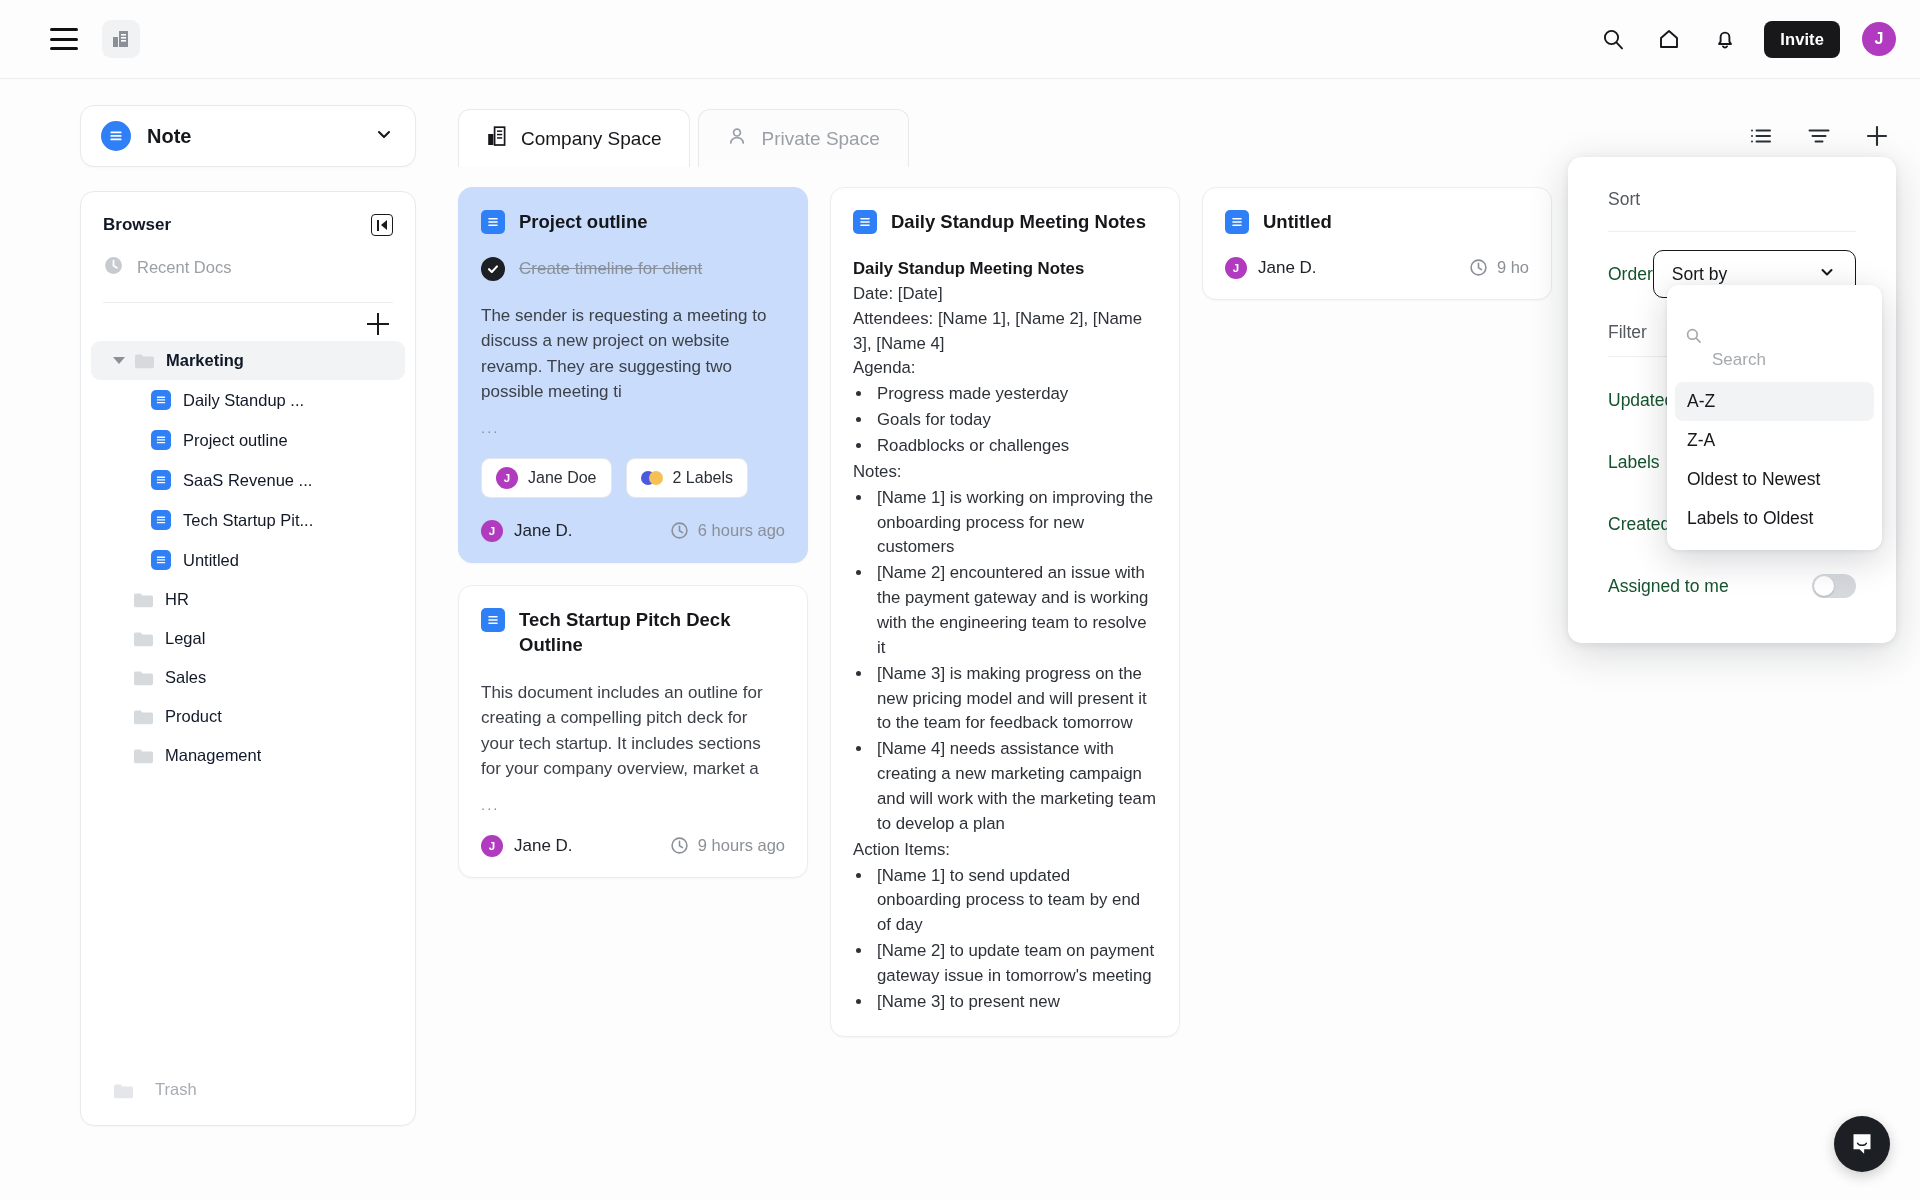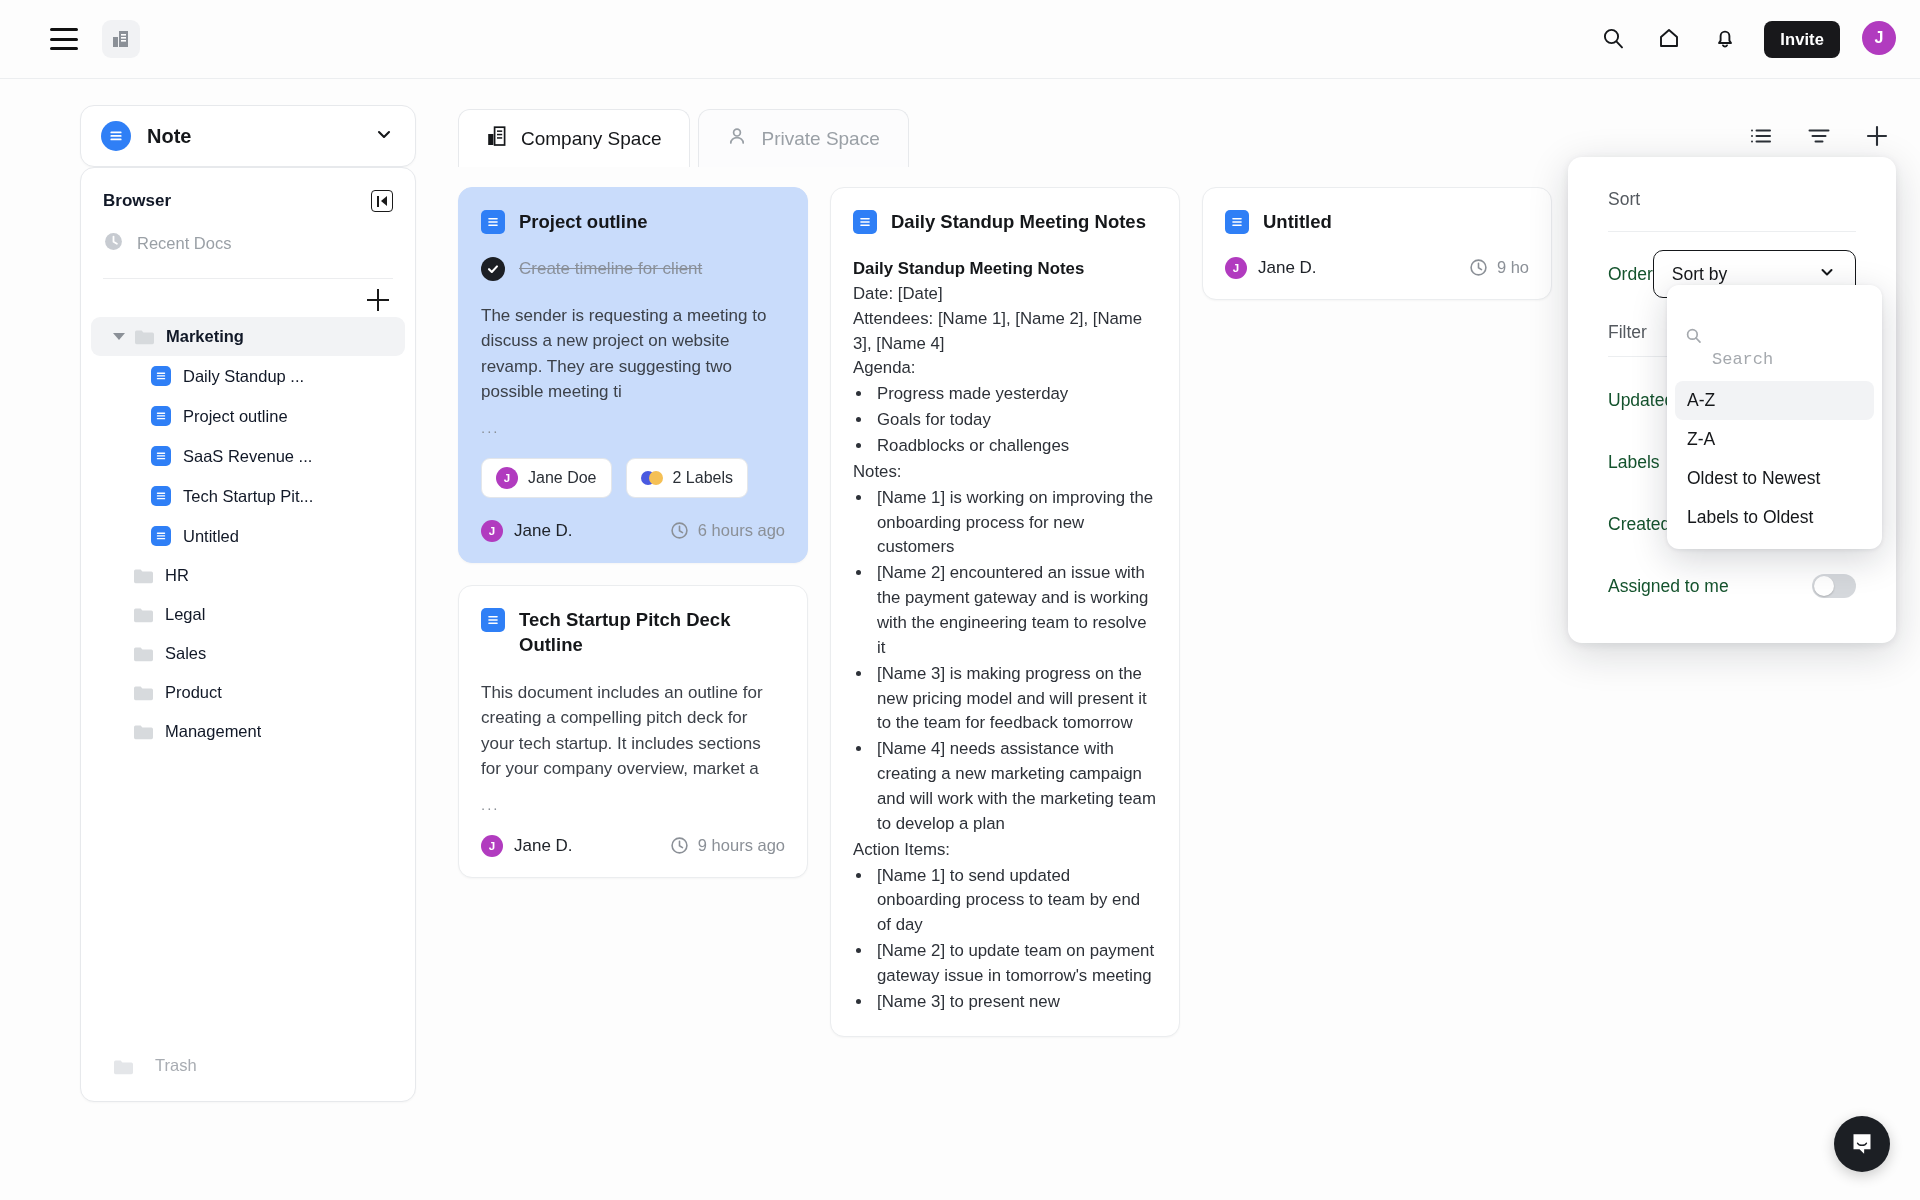--- a/index.html
+++ b/index.html
@@ -19,21 +19,21 @@
     border-bottom: 1px solid #eceef0;
     background: #fdfdfd;
     position: relative; z-index: 5;
   }
   .hamburger { width: 28px; height: 22px; display:flex; flex-direction:column; justify-content:space-between; cursor:pointer; margin-left:10px;}
   .hamburger span { display:block; height:3px; background:#111; border-radius:2px; width:100%; }
   .topbar-space-btn {
     width: 38px; height: 38px; border-radius: 9px; background:#f1f2f4;
     display:flex; align-items:center; justify-content:center; margin-left: 24px; cursor:pointer;
   }
-  .topbar-right { margin-left:auto; display:flex; gap: 22px; }
+  .topbar-right { margin-left:auto; display:flex; align-items:center; gap: 22px; }
   .icon-btn { width:34px;height:34px;display:flex;align-items:center;justify-content:center;cursor:pointer; }
   .invite-btn {
     background:#18181b; color:#fff; border-radius:8px;
     padding: 9px 16px; font-size:16.5px; font-weight:600; cursor:pointer; letter-spacing:.1px;
   }
   .avatar-top {
     width:34px;height:34px;border-radius:50%;
     background:#b13bbf; color:#fff; display:flex;align-items:center;justify-content:center;
     font-size:16px;font-weight:600; cursor:pointer;
   }
@@ -46,20 +46,21 @@
   .note-select {
     height: 62px; border:1px solid #e7e9ec; border-radius: 14px;
     background:#fff; display:flex;align-items:center; padding: 0 20px; gap:16px; cursor:pointer;
     box-shadow: 0 1px 2px rgba(16,24,40,.03);
   }
   .note-badge { width:30px;height:30px;border-radius:50%;background:#2f7ff6;display:flex;align-items:center;justify-content:center;flex:none;}
   .note-label { font-size:20px; font-weight:600; color:#15171a; }
   .chev { margin-left:auto; }
 
   .browser-panel {
+    margin-top: 24px;
     height: 935px;
     border:1px solid #e7e9ec; border-radius:14px; background:#fff;
     display:flex; flex-direction:column;
     box-shadow: 0 1px 2px rgba(16,24,40,.03);
     overflow:hidden;
   }
   .browser-head { display:flex; align-items:center; padding: 22px 22px 10px 22px; }
   .browser-title { font-size:17px; font-weight:700; color:#111827; }
   .collapse-icon {
     margin-left:auto; width:22px;height:22px;border:1.8px solid #1a1a1a;border-radius:4px;
@@ -161,21 +162,21 @@
   }
   .dropdown {
     position:absolute; top: 128px; right: 14px; width: 215px;
     background:#fff; border-radius: 12px;
     box-shadow: 0 10px 36px rgba(16,24,40,.18), 0 1px 4px rgba(16,24,40,.08);
     padding: 10px 8px 12px 8px; z-index: 40;
   }
   .dd-search { display:flex; align-items:center; gap:10px; padding: 10px 10px 12px 10px; }
   .dd-search input {
     border:none; outline:none; font-size:17px; color:#15171a; width:100%;
-    font-family:Liberation Mono, monospace; background:transparent;margin-top:45px;
+    font-family:Liberation Sans, sans-serif; background:transparent;margin-top:45px;
   }
   .dd-search input::placeholder { color:#a5a9ae; }
   .dd-item { padding: 9px 12px; font-size:17.5px; border-radius:8px; cursor:pointer; color:#15171a; }
   .dd-item.active { background:#f2f3f5; }
   .toggle { margin-left:auto; width:44px;height:24px;border-radius:12px;background:#d5d8dc;position:relative;cursor:pointer;}
   .toggle i { position:absolute;left:2px;top:2px;width:20px;height:20px;border-radius:50%;background:#fff;box-shadow:0 1px 2px rgba(0,0,0,.2); }
 
   .chat-fab {
     position:fixed; right: 30px; bottom: 28px; width:56px;height:56px;border-radius:50%;
     background:#1c1f24; display:flex;align-items:center;justify-content:center; cursor:pointer;

